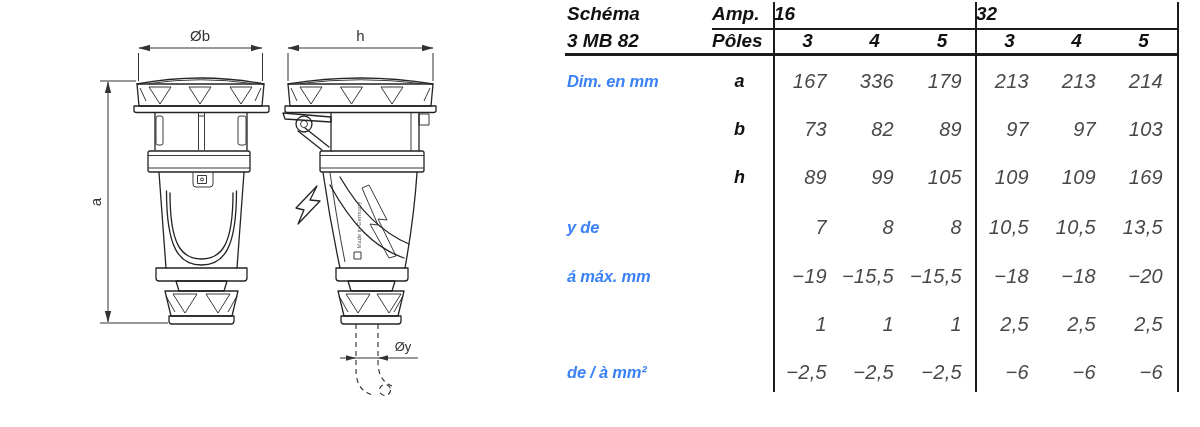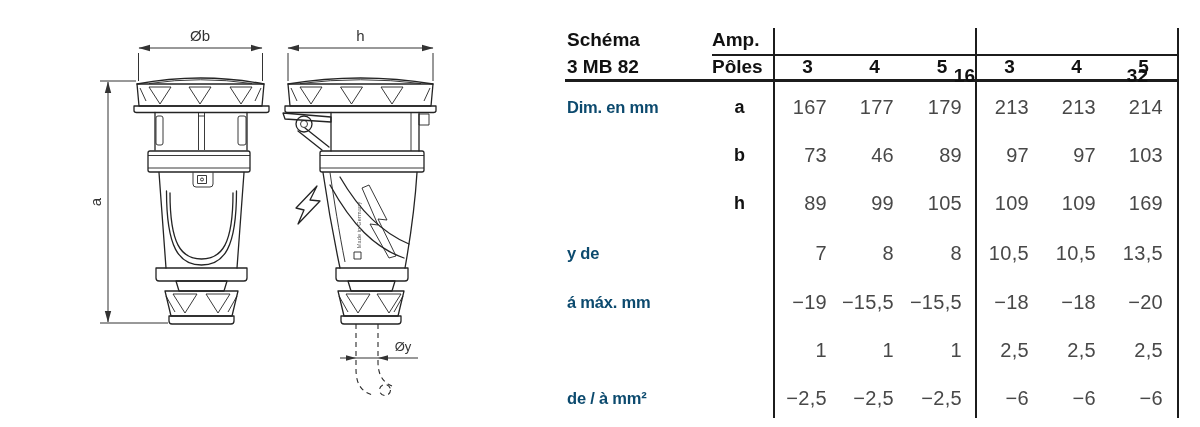--- a/index.html
+++ b/index.html
@@ -13,32 +13,32 @@
   svg .thin{stroke:#242424;stroke-width:0.9;fill:none;stroke-linejoin:round;}
   svg .dim{stroke:#333;stroke-width:1;fill:none;}
   svg .arr{fill:#333;stroke:none;}
   svg .dash{stroke:#2a2a2a;stroke-width:1.1;fill:none;stroke-dasharray:5 4;}
   svg text{font-family:"Liberation Sans",sans-serif;fill:#333;}
   svg .dimlbl{font-size:15px;}
   svg .dimlbl-sm{font-size:13px;}
   svg .mark{font-size:5.5px;fill:#555;letter-spacing:0.2px;}
 
   
-  .spec{position:absolute;left:565px;top:28px;width:616px;height:392px;}
+  .spec{position:absolute;left:565px;top:2px;width:616px;height:392px;font-style:italic;}
   .vline{position:absolute;top:0;width:2px;height:390px;background:#1c1c1c;}
   .rule-a{position:absolute;left:147px;top:26px;width:465px;height:2px;background:#1c1c1c;}
   .rule-b{position:absolute;left:0;top:51px;width:613px;height:3px;background:#1c1c1c;}
   .hdr{position:absolute;height:24px;line-height:24px;font-weight:bold;font-size:19px;
        color:#111;white-space:nowrap;}
   .lbl{position:absolute;height:24px;line-height:24px;font-weight:bold;font-size:16.5px;
-       color:#0c4a6e;white-space:nowrap;letter-spacing:-0.2px;}
+       color:#3b82f6;white-space:nowrap;letter-spacing:-0.2px;}
   .sub{position:absolute;left:140px;width:69px;height:24px;line-height:24px;text-align:center;
        font-weight:bold;font-size:18px;color:#111;}
-  .grp{position:absolute;top:0;height:24px;line-height:24px;text-align:right;
-       font-weight:bold;font-size:19px;color:#111;margin-top:36px;}
+  .grp{position:absolute;top:0;height:24px;line-height:24px;text-align:left;
+       font-weight:bold;font-size:19px;color:#111;}
   .pole{position:absolute;top:27px;height:24px;line-height:24px;text-align:center;
         font-weight:bold;font-size:19px;color:#111;width:67px;}
   .val{position:absolute;width:67px;height:24px;line-height:24px;text-align:right;
        padding-right:14px;box-sizing:border-box;font-size:20px;color:#484848;
        white-space:nowrap;letter-spacing:0.3px;}
   .c0{left:209px}.c1{left:276px}.c2{left:343px;width:68px}.c3{left:411px}.c4{left:478px}.c5{left:545px}
   .r0{top:67px}.r1{top:115px}.r2{top:163px}.r3{top:213px}.r4{top:262px}.r5{top:310px}.r6{top:358px}
 </style>
 </head>
 <body>
@@ -197,28 +197,28 @@
     <div class="lbl r0" style="left:2px">Dim. en mm</div>
     <div class="lbl r3" style="left:2px">y de</div>
     <div class="lbl r4" style="left:2px">á máx. mm</div>
     <div class="lbl r6" style="left:2px">de / à mm²</div>
 
     <div class="sub r0">a</div>
     <div class="sub r1">b</div>
     <div class="sub r2">h</div>
 
     <div class="val r0 c0">167</div>
-    <div class="val r0 c1">177</div>
+    <div class="val r0 c1">336</div>
     <div class="val r0 c2">179</div>
     <div class="val r0 c3">213</div>
     <div class="val r0 c4">213</div>
     <div class="val r0 c5">214</div>
 
     <div class="val r1 c0">73</div>
-    <div class="val r1 c1">46</div>
+    <div class="val r1 c1">82</div>
     <div class="val r1 c2">89</div>
     <div class="val r1 c3">97</div>
     <div class="val r1 c4">97</div>
     <div class="val r1 c5">103</div>
 
     <div class="val r2 c0">89</div>
     <div class="val r2 c1">99</div>
     <div class="val r2 c2">105</div>
     <div class="val r2 c3">109</div>
     <div class="val r2 c4">109</div>

